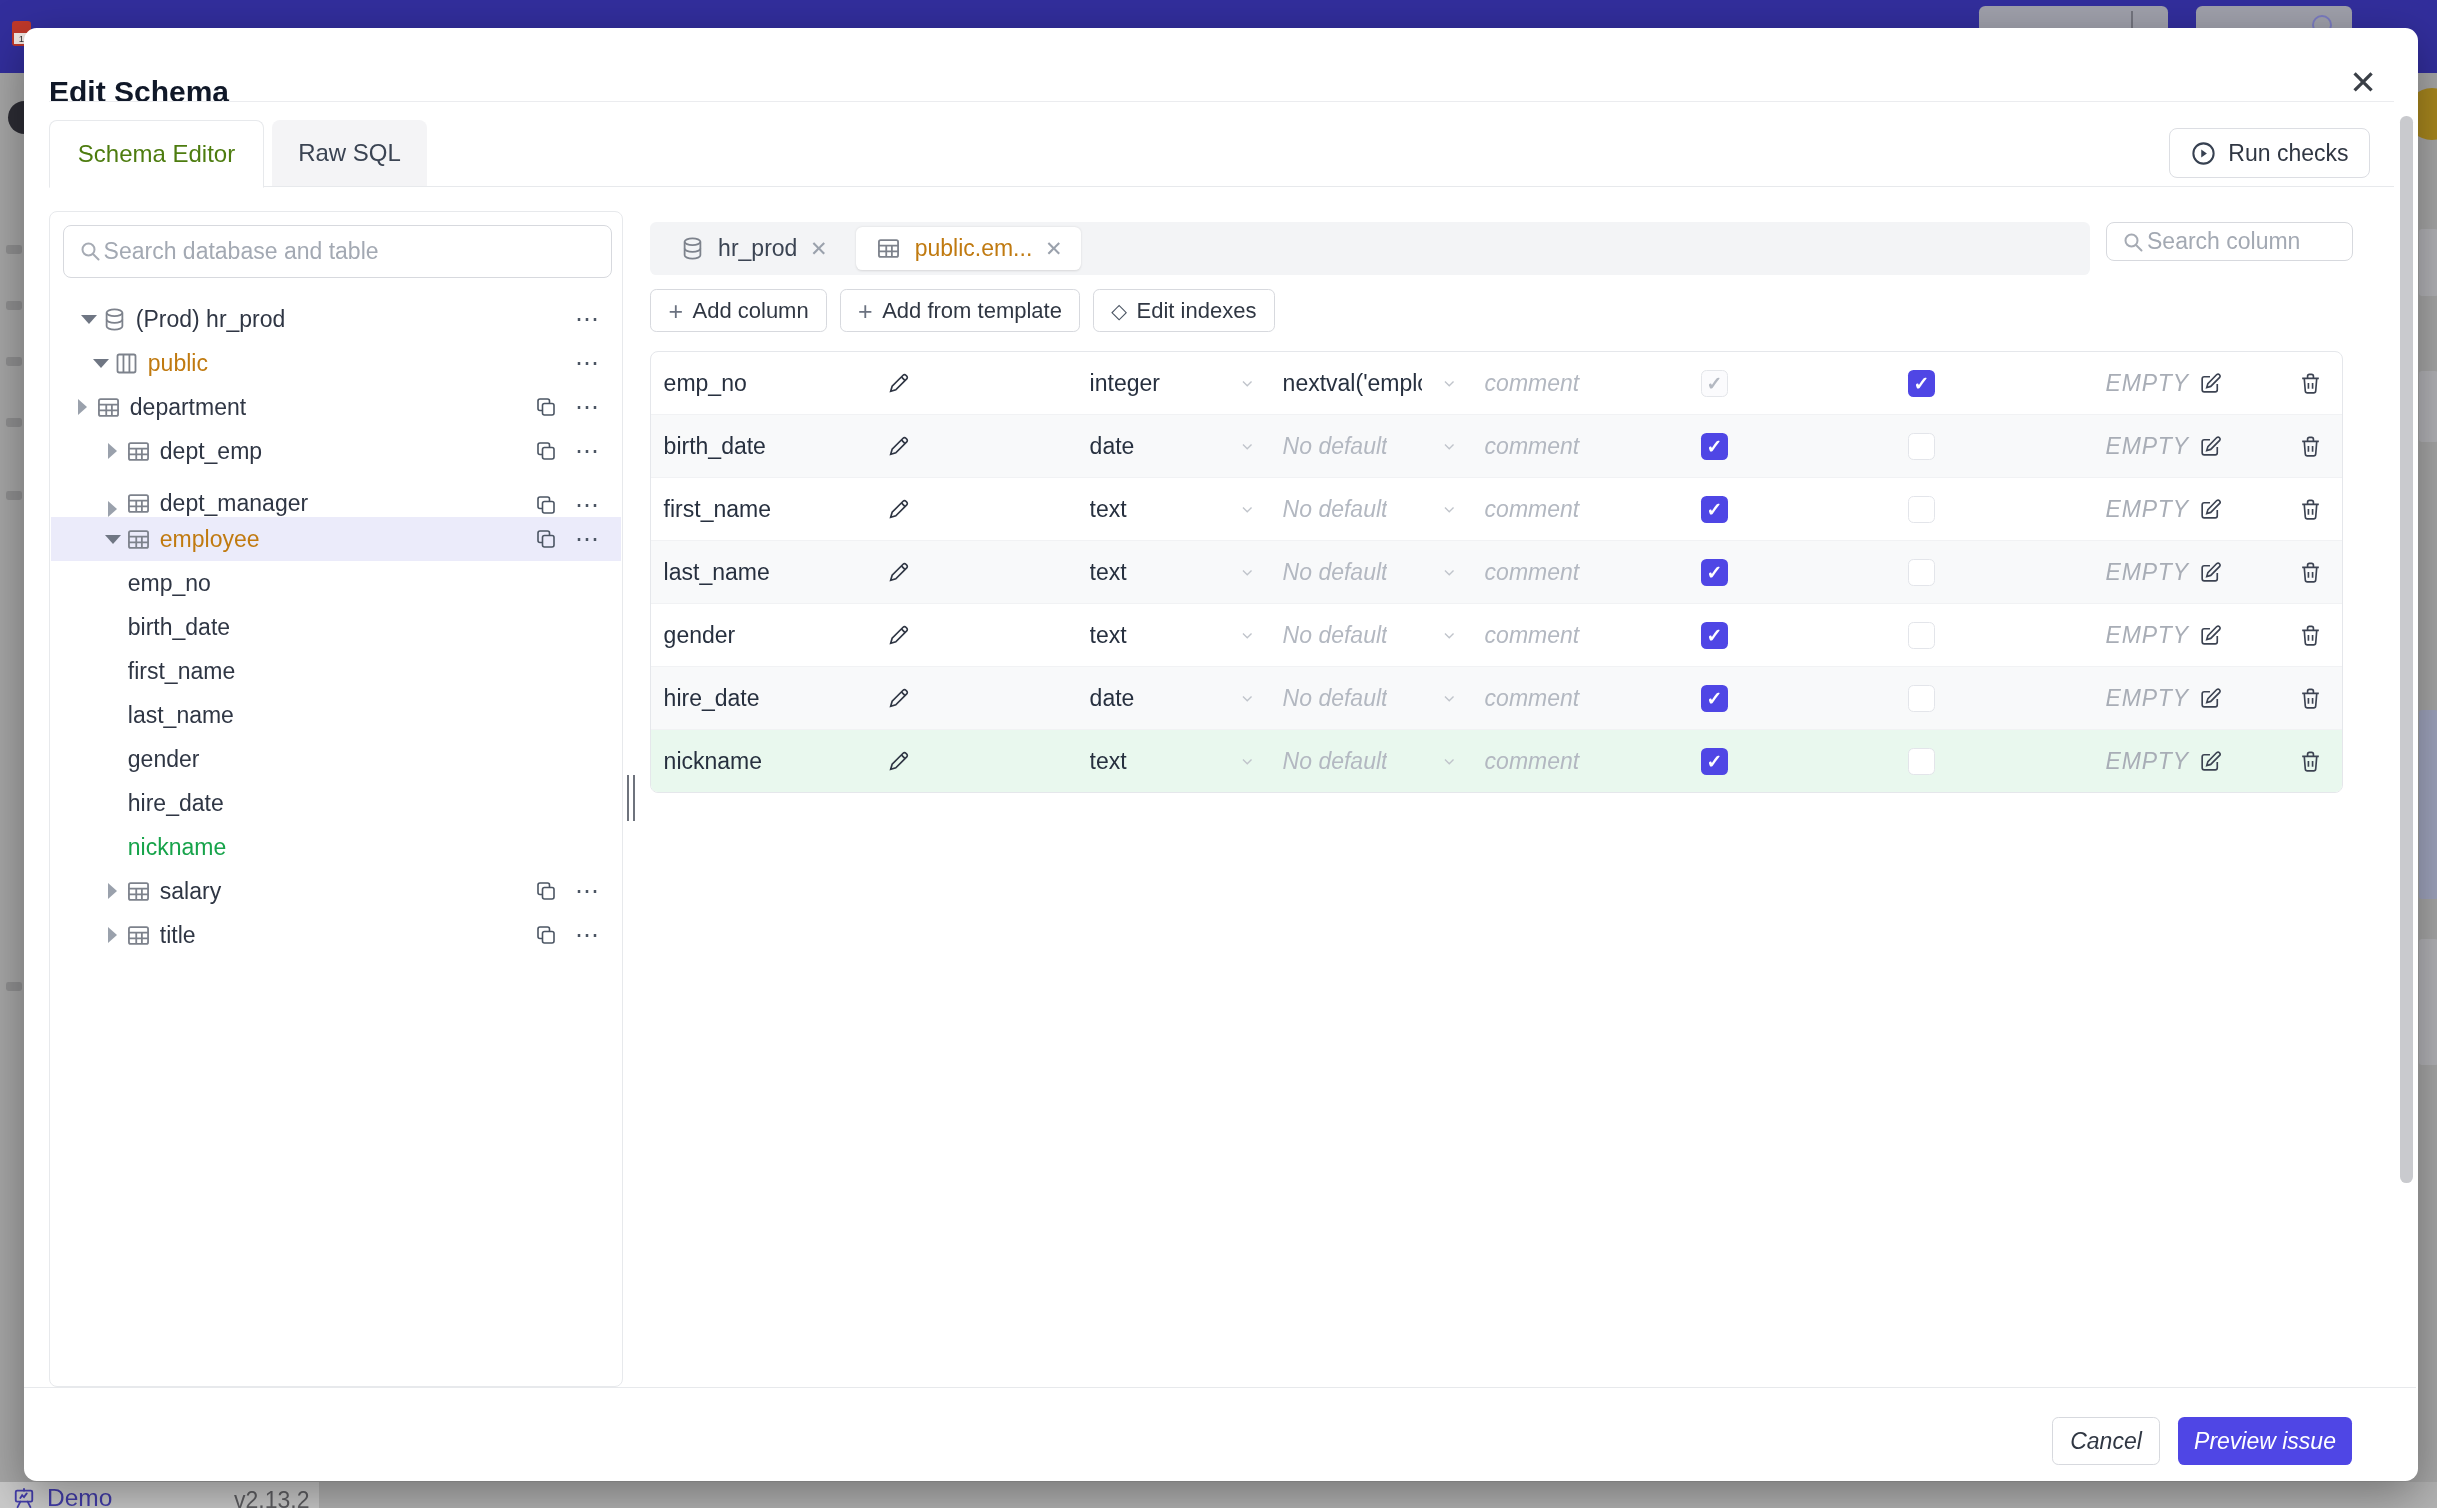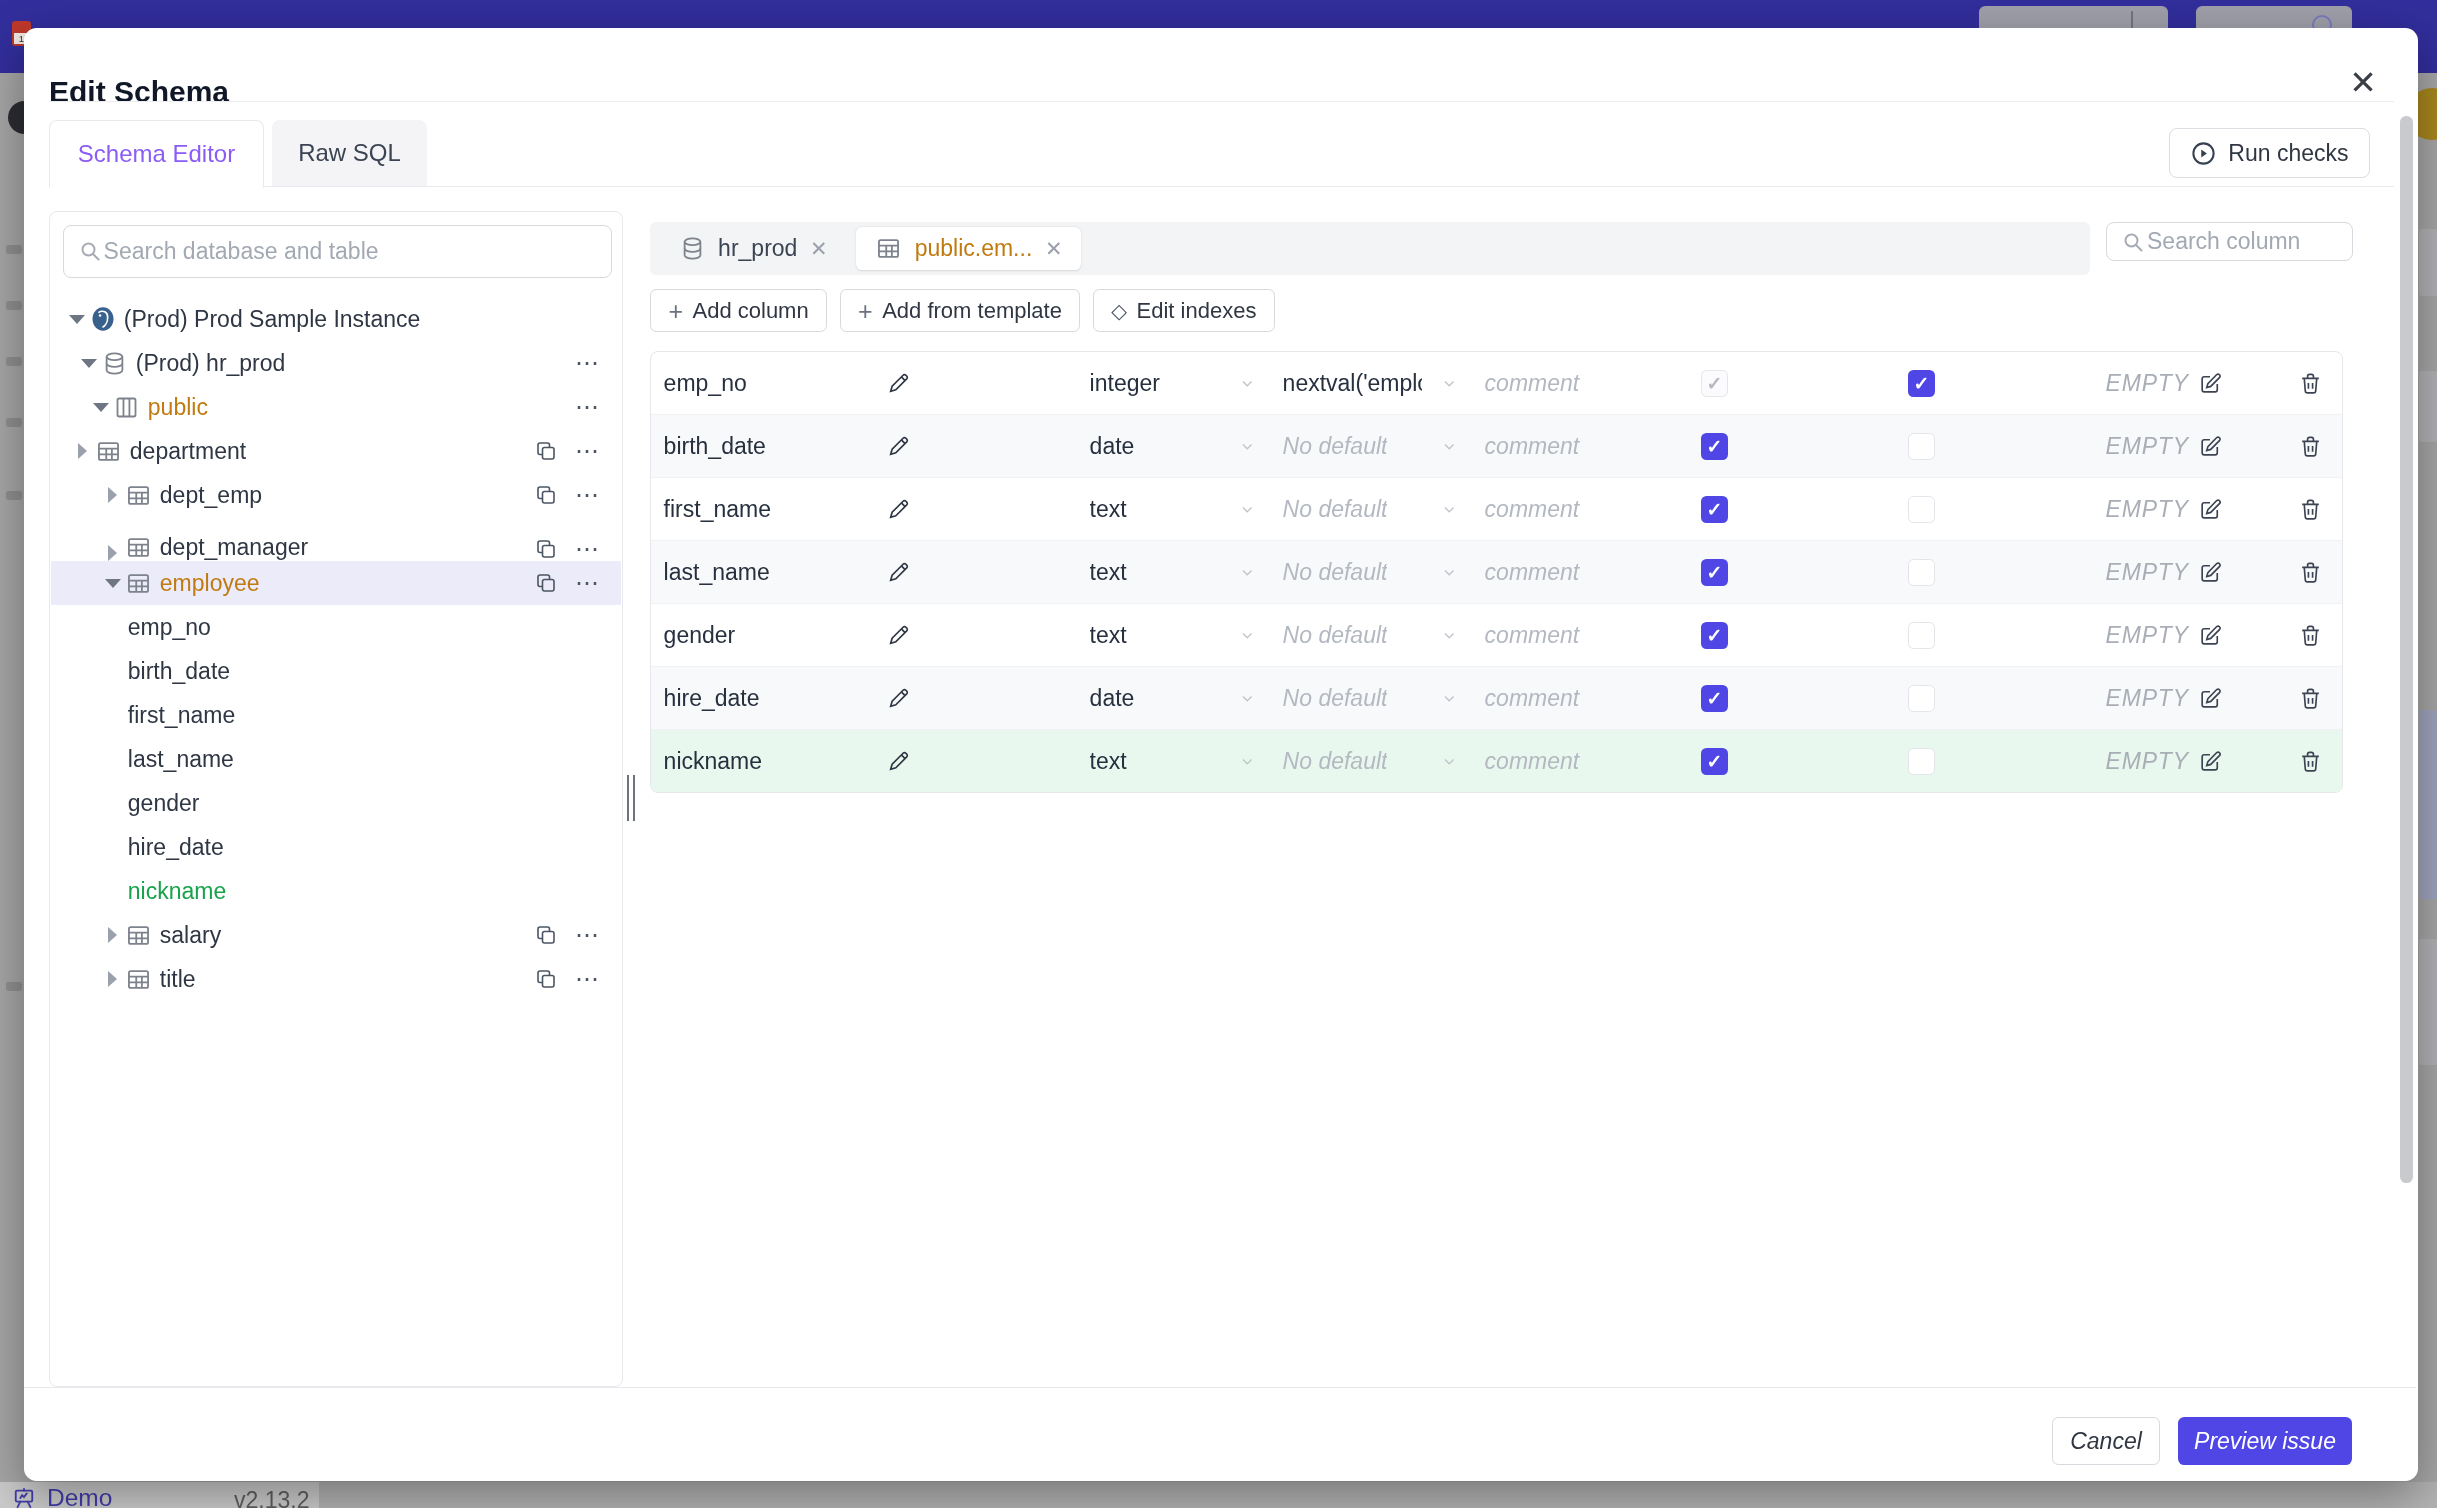--- a/index.html
+++ b/index.html
@@ -28,21 +28,21 @@
   .modal{position:absolute;left:24px;top:28px;width:2394px;height:1453px;background:#fff;
          border-radius:12.6px;box-shadow:0 14px 47px rgba(0,0,0,.35);z-index:5;}
   .m-title{position:absolute;left:25px;top:47px;font-size:30px;font-weight:600;color:#101828;}
   .m-close{position:absolute;right:41px;top:38px;font-size:33px;color:#3a3f47;line-height:33px;cursor:pointer;}
   .m-hdiv{position:absolute;left:25px;right:24.5px;top:73px;height:0;border-top:1.6px solid #ebecef;}
   .m-tabs{position:absolute;left:25px;right:24.5px;top:92px;height:66px;border-bottom:1.6px solid #e7e9ec;
           display:flex;align-items:stretch;}
   .m-tab{box-sizing:border-box;display:flex;align-items:center;justify-content:center;
          font-size:24px;cursor:pointer;}
   .m-tab.active{width:215px;background:#fff;border:1.6px solid #e7e9ec;border-bottom:1.6px solid #fff;
-         border-radius:8px 8px 0 0;margin-bottom:-1.6px;color:#8b5cf6;}
+         border-radius:8px 8px 0 0;margin-bottom:-1.6px;color:#4d7c0f;}
   .m-tab.inactive{width:155px;background:#f4f4f6;border-radius:8px 8px 0 0;margin-left:8px;color:#3b4453;}
   .run-checks{position:absolute;right:48px;top:100px;height:50px;box-sizing:border-box;
           border:1.6px solid #dcdee3;border-radius:8px;background:#fff;display:flex;align-items:center;
           gap:11px;padding:0 20.5px;font-size:23px;color:#303743;cursor:pointer;}
   
   .sidebar{position:absolute;left:25px;top:183px;width:574px;height:1176px;box-sizing:border-box;
            border:1.6px solid #e7e9ec;border-radius:8px;background:#fff;overflow:hidden;}
   .sb-search{position:absolute;left:12.6px;top:12.6px;width:549px;height:53px;box-sizing:border-box;}
   .inputbox{display:flex;align-items:center;gap:0;box-sizing:border-box;width:100%;height:100%;
             border:1.6px solid #d7d9de;border-radius:8px;background:#fff;padding:0 14px;}
@@ -176,33 +176,20 @@
           <span>
             <svg width="24" height="24" viewBox="0 0 24 24" fill="none" stroke="#a6abb4" stroke-width="2">
               <circle cx="10.5" cy="10.5" r="6"></circle>
                 <path d="M15 15l5.5 5.5" stroke-linecap="round"></path>
             </svg>
           </span>
           <input placeholder="Search database and table" style="">
         </label>
       </div>
       <div class="tree" id="tree">
-          <div class="tree-row" style="padding-left: 14px;">
-            <div class="caret">
-              <div class="tri-down"></div>
-            </div>
-            <div class="t-icon">
-              <svg width="28" height="28" viewBox="0 0 24 24" fill="none" stroke="#7d828c" stroke-width="1.6">
-                <ellipse cx="12" cy="12" rx="9" ry="10" fill="#38618c" stroke="none"></ellipse>
-                <path d="M8 6.5c4-2.5 8-.5 8 4 0 4-2 7.5-4.5 8.5" stroke="#fff" stroke-width="1.4"></path>
-                <circle cx="9.5" cy="9" r="1.1" fill="#fff" stroke="none"></circle>
-              </svg>
-            </div>
-            <span class="t-label">(Prod) Prod Sample Instance</span>
-          </div>
           <div class="tree-row" style="padding-left: 26px;">
             <div class="caret">
               <div class="tri-down"></div>
             </div>
             <div class="t-icon">
               <svg width="27" height="27" viewBox="0 0 24 24" fill="none" stroke="#7d828c" stroke-width="1.6">
                 <ellipse cx="12" cy="6" rx="7" ry="3"></ellipse>
                 <path d="M5 6v6c0 1.7 3.1 3 7 3s7-1.3 7-3V6"></path>
                 <path d="M5 12v6c0 1.7 3.1 3 7 3s7-1.3 7-3v-6"></path>
               </svg>

